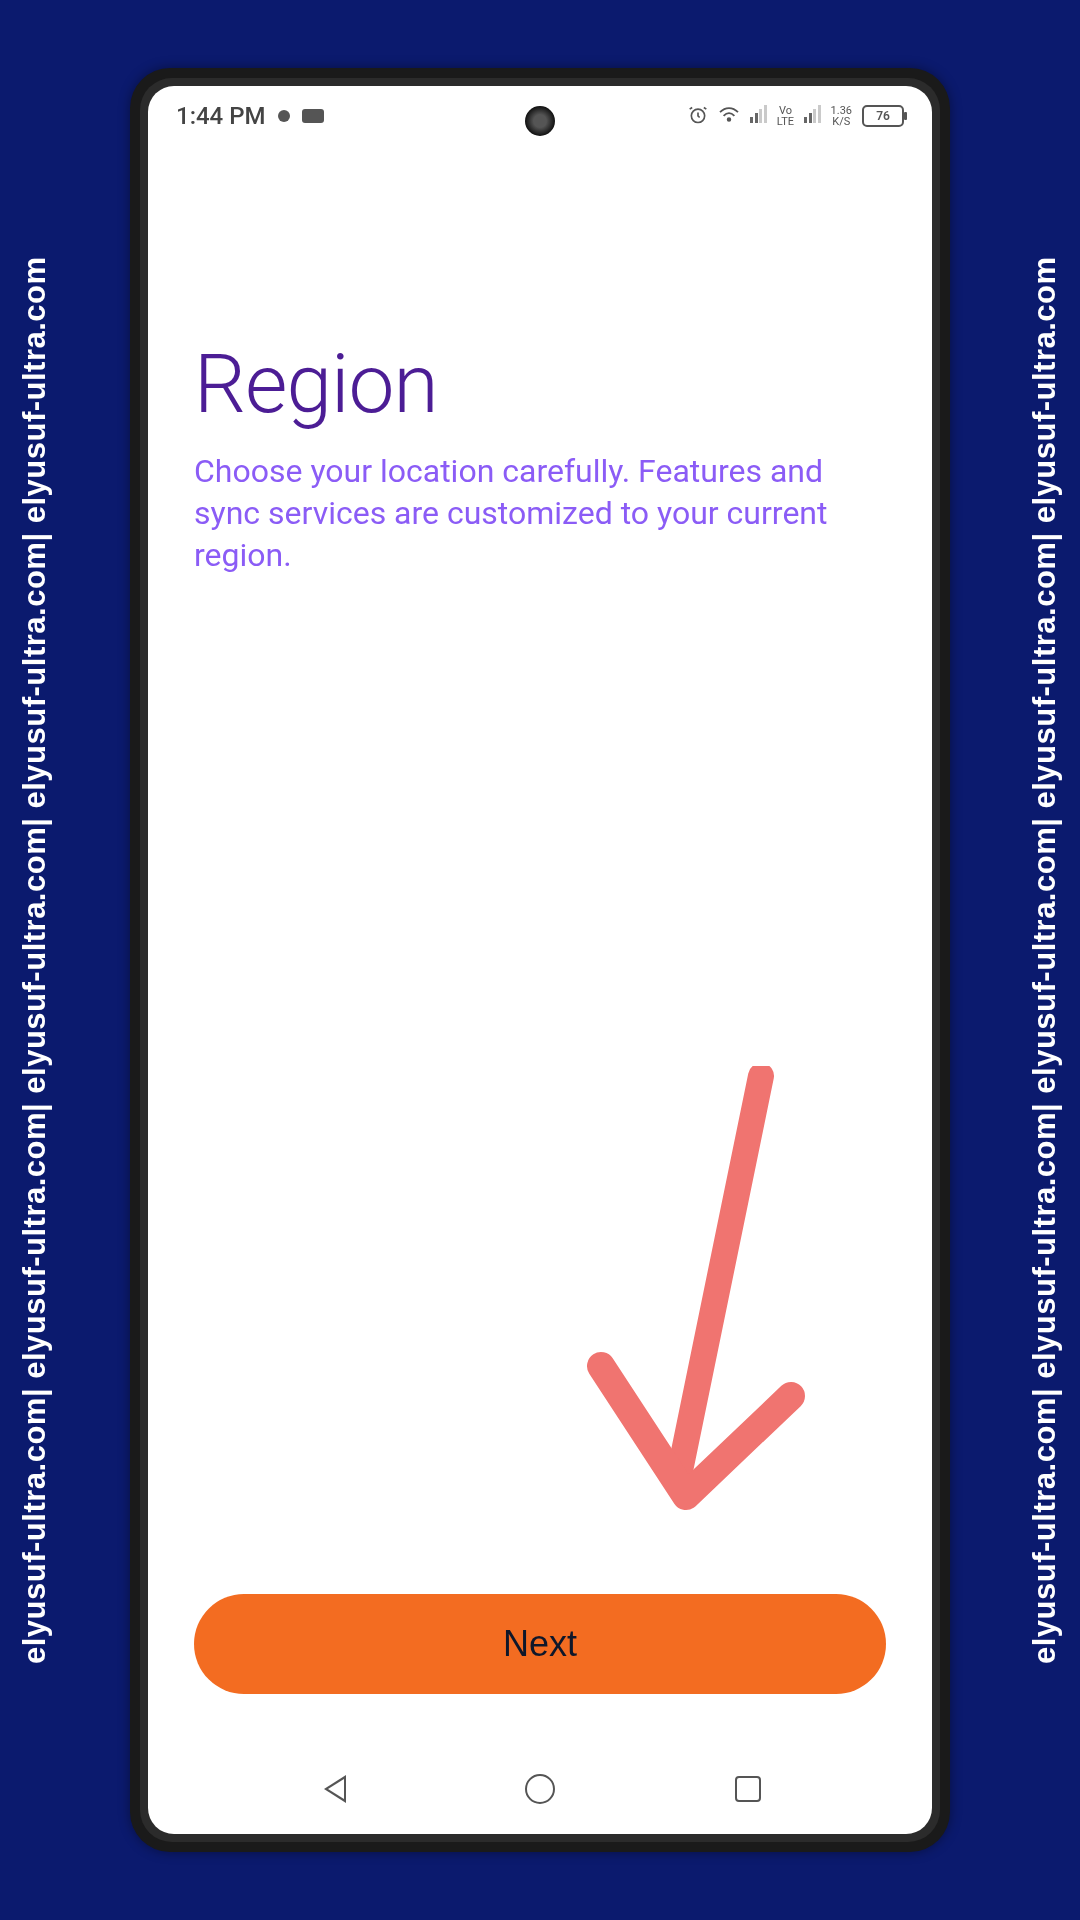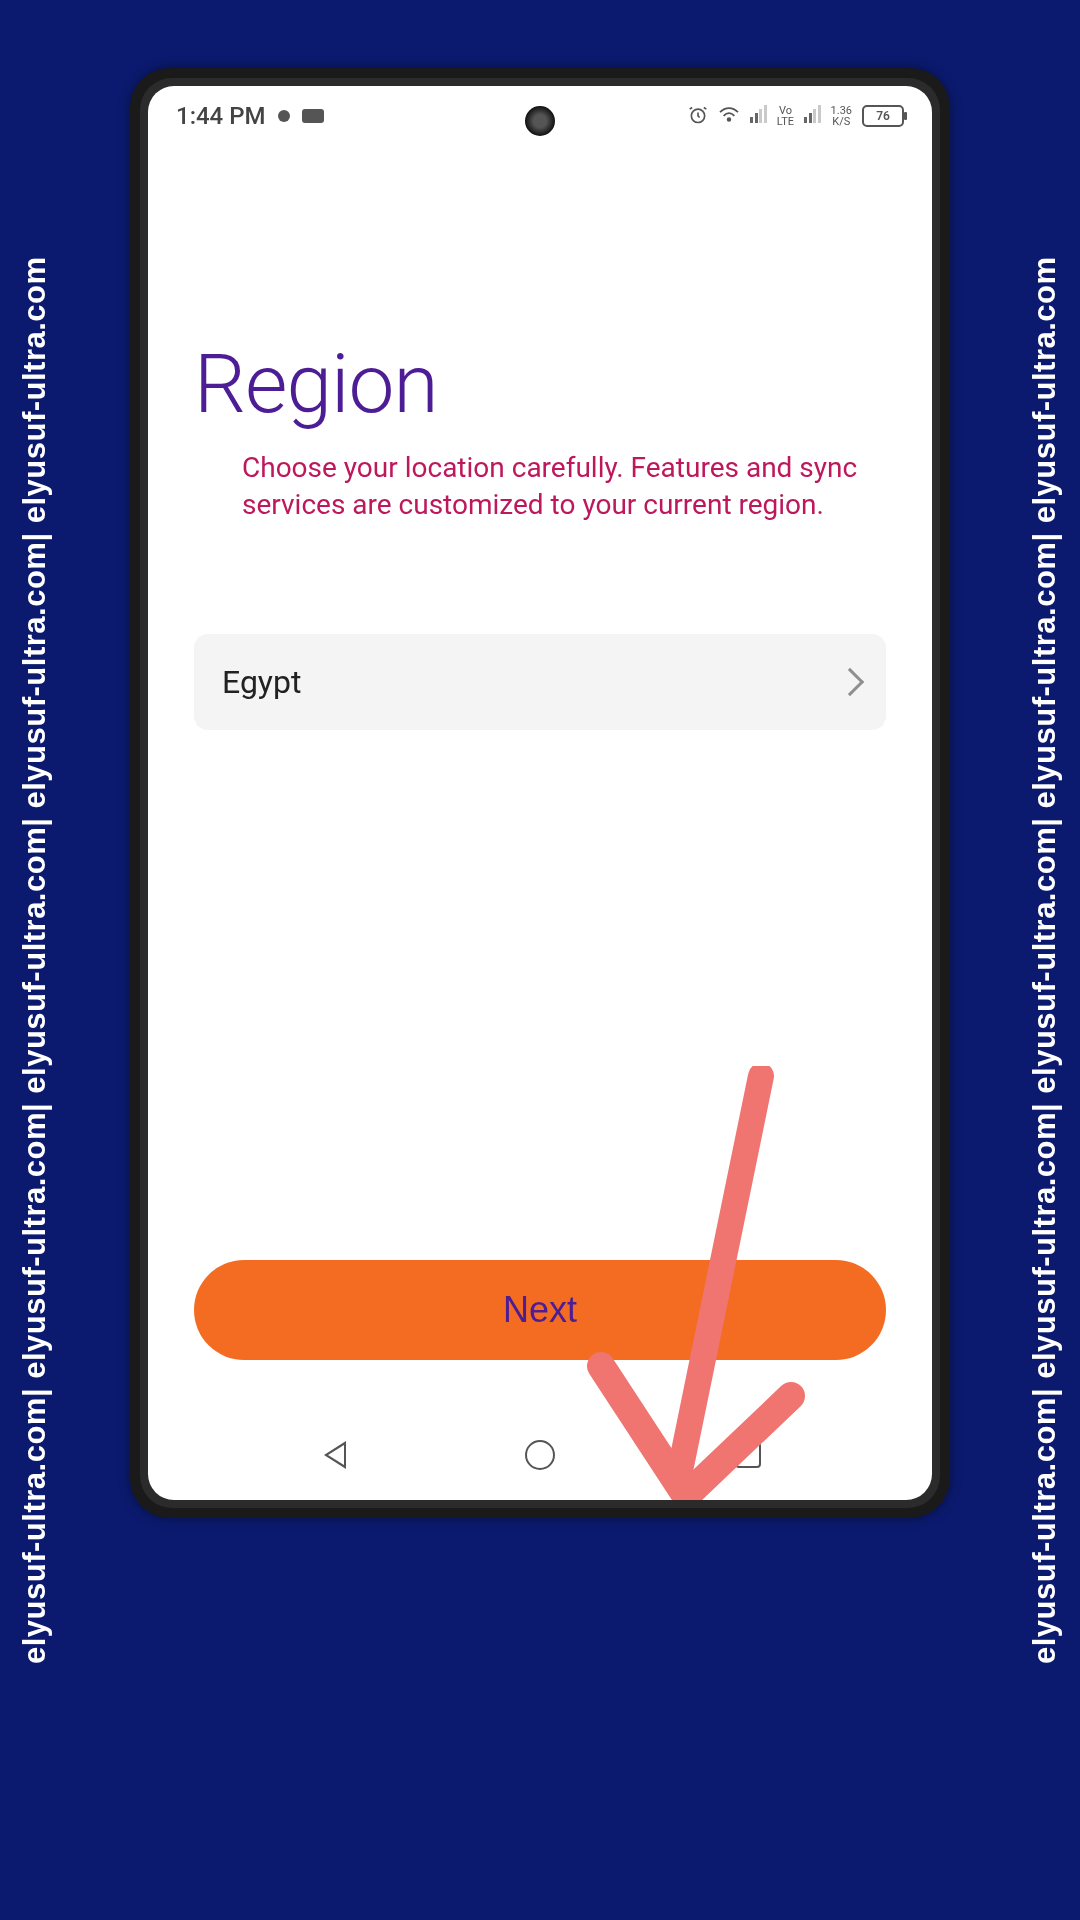--- a/index.html
+++ b/index.html
@@ -30,21 +30,21 @@
     overflow: hidden;
   }
   .watermark-col.left { left: 0; }
   .watermark-col.right { right: 0; }
 
   .phone-frame {
     position: absolute;
     left: 130px;
     top: 68px;
     width: 820px;
-    height: 1450px;
+    height: 1784px;
     background: #1a1a1a;
     border-radius: 40px;
     padding: 10px;
     box-shadow: 0 0 12px rgba(0,0,0,0.4);
     filter: blur(0.3px);
   }
   .phone-inner {
     width: 100%;
     height: 100%;
     background: #2b2b2b;
@@ -117,25 +117,24 @@
   }
   .heading {
     margin-top: 190px;
     font-size: 82px;
     font-weight: 300;
     color: #4c1d95;
     letter-spacing: -1px;
   }
   .subtext {
     margin-top: 18px;
-    font-size: 28px;
+    font-size: 32px;
     font-weight: 400;
-    color: #be185d;
+    color: #8b5cf6;
     line-height: 1.32;
-    margin-left: 48px;
   }
 
   .region-row {
     margin-top: 110px;
     background: #f4f4f4;
     border-radius: 14px;
     height: 96px;
     display: flex;
     align-items: center;
     justify-content: space-between;
@@ -151,21 +150,21 @@
     border-bottom: 3px solid #8f8f8f;
     transform: rotate(-45deg);
   }
 
   .next-btn {
     position: absolute;
     left: 46px; right: 46px;
     bottom: 140px;
     height: 100px;
     background: #f36c21;
-    color: #4c1d95;
+    color: #0f172a;
     border: none;
     border-radius: 60px;
     font-size: 36px;
     font-weight: 400;
     display: flex;
     align-items: center;
     justify-content: center;
     cursor: pointer;
   }
 
@@ -275,24 +274,20 @@
           <span class="tiny" style="white-space:pre;">1.36
 K/S</span>
           <span class="battery">76</span>
         </div>
       </div>
 
       <div class="content">
         <h1 class="heading">Region</h1>
         <p class="subtext">Choose your location carefully. Features and sync services are customized to your current region.</p>
 
-        <div class="region-row">
-          <span class="region-label">Egypt</span>
-          <span class="chevron"></span>
-        </div>
       </div>
 
       <svg class="annotation-arrow" viewBox="0 0 260 480">
         <path d="M190 10 L110 400" stroke="#f07470" stroke-width="26" stroke-linecap="round" fill="none"></path>
         <path d="M30 300 L115 430 L220 330" stroke="#f07470" stroke-width="28" stroke-linecap="round" stroke-linejoin="round" fill="none"></path>
       </svg>
 
       <button class="next-btn">
         <span>Next</span>
       </button>

